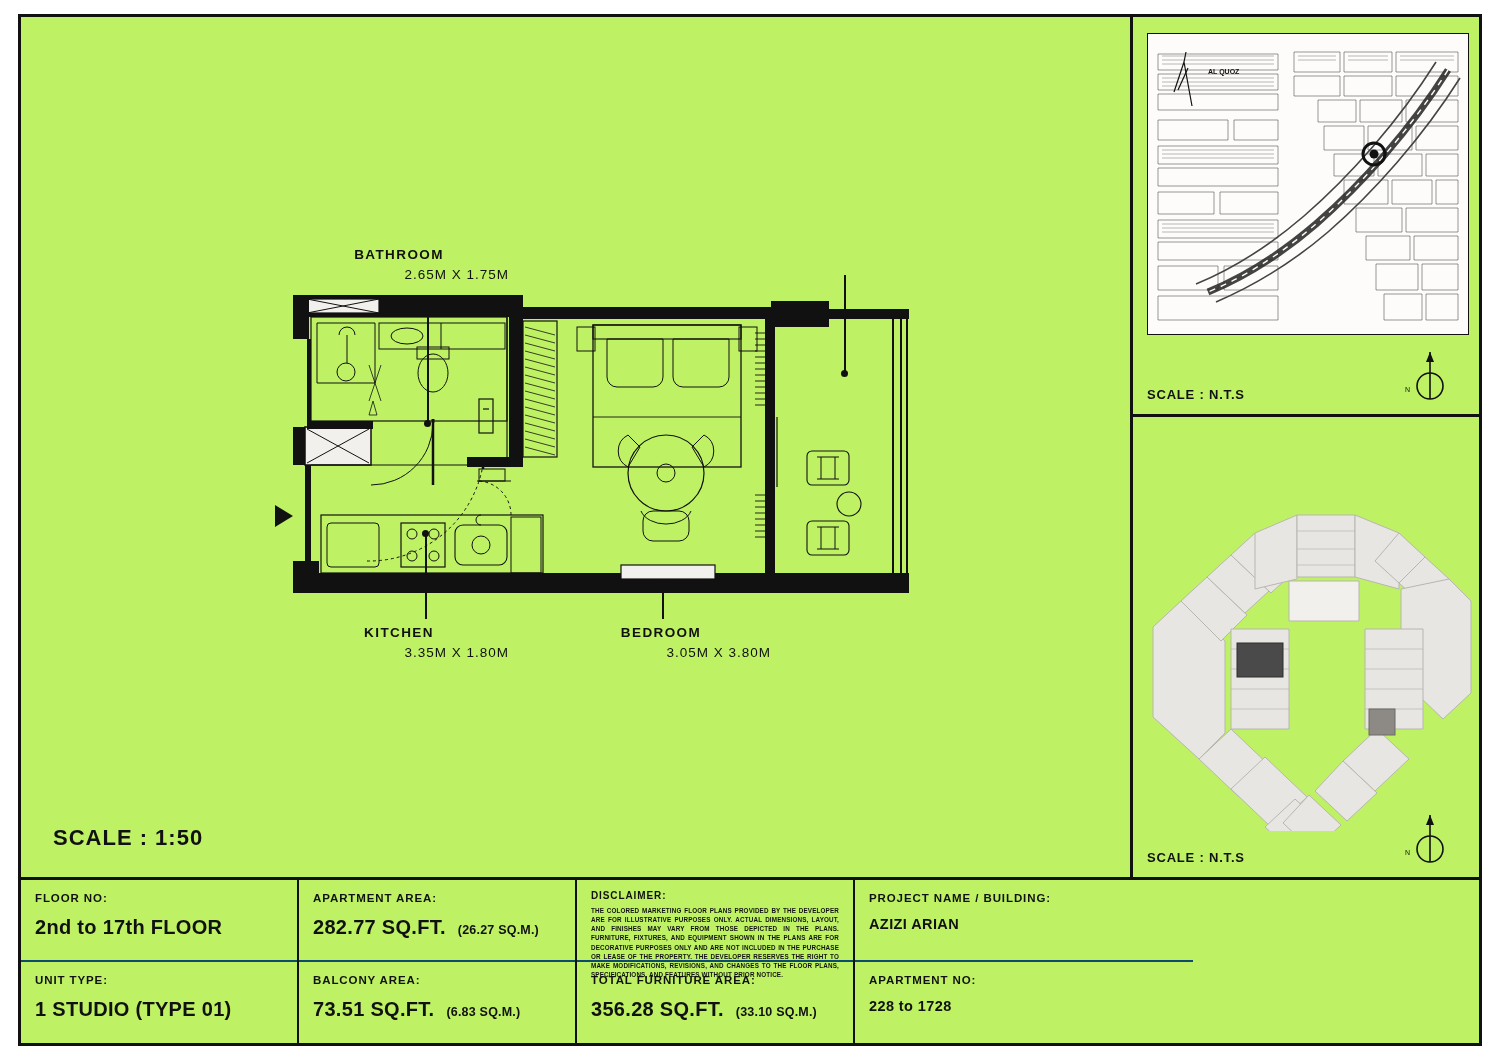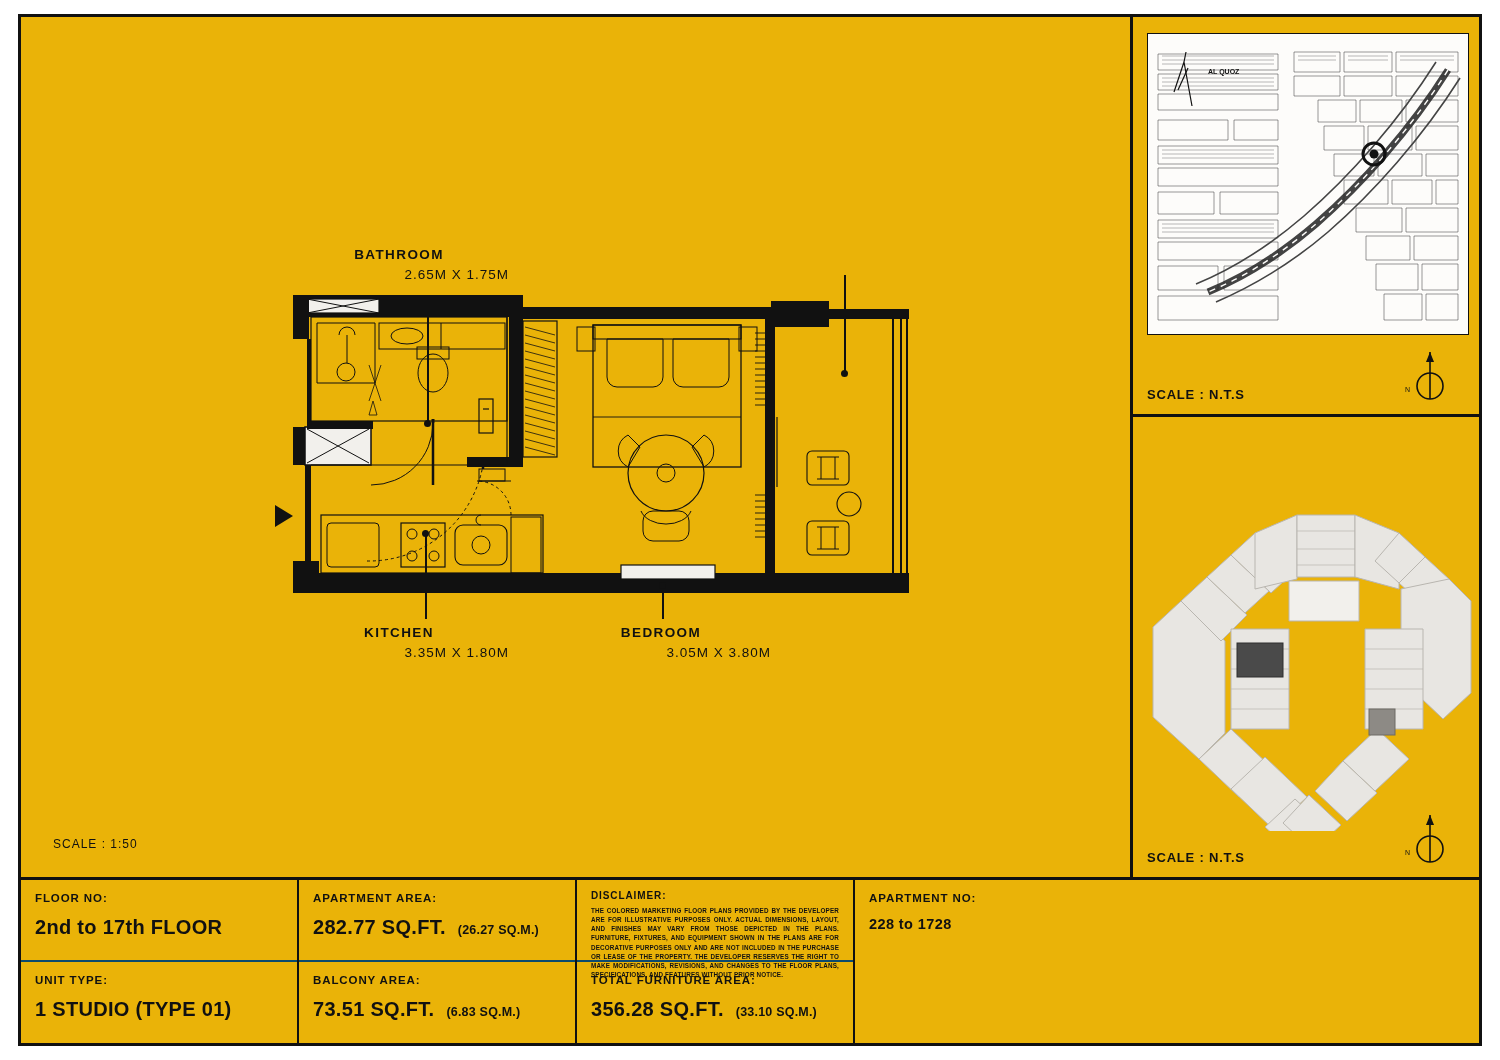--- a/index.html
+++ b/index.html
@@ -13,41 +13,41 @@
     font-family: "Liberation Sans", sans-serif;
     color: #111;
     overflow: hidden;
   }
   .sheet {
     position: absolute;
     left: 18px;
     top: 14px;
     width: 1464px;
     height: 1032px;
-    background: #eab308;
+    background: #bef264;
     border: 3px solid #111;
     box-sizing: border-box;
   }
 
   
   .plan-panel {
     position: absolute;
     left: 0;
     top: 0;
     width: 1112px;
     height: 860px;
     border-right: 3px solid #111;
     box-sizing: border-box;
   }
   .scale-main {
     position: absolute;
     left: 32px;
     bottom: 26px;
-    font-size: 12px;
-    font-weight: normal;
+    font-size: 22px;
+    font-weight: bold;
     letter-spacing: 1px;
   }
 
   
   .room-label {
     position: absolute;
     text-align: center;
     font-size: 13.5px;
     font-weight: bold;
     letter-spacing: 1.4px;
@@ -535,20 +535,24 @@
         <div class="disc-title">DISCLAIMER:</div>
         <div class="disc-body">THE COLORED MARKETING FLOOR PLANS PROVIDED BY THE DEVELOPER ARE FOR ILLUSTRATIVE PURPOSES ONLY. ACTUAL DIMENSIONS, LAYOUT, AND FINISHES MAY VARY FROM THOSE DEPICTED IN THE PLANS. FURNITURE, FIXTURES, AND EQUIPMENT SHOWN IN THE PLANS ARE FOR DECORATIVE PURPOSES ONLY AND ARE NOT INCLUDED IN THE PURCHASE OR LEASE OF THE PROPERTY. THE DEVELOPER RESERVES THE RIGHT TO MAKE MODIFICATIONS, REVISIONS, AND CHANGES TO THE FLOOR PLANS, SPECIFICATIONS, AND FEATURES WITHOUT PRIOR NOTICE.</div>
       </div>
       <div class="tb-cell">
         <div class="tb-key">TOTAL FURNITURE AREA:</div>
         <div class="tb-val"><span>356.28 SQ.FT.</span><span class="sub">(33.10 SQ.M.)</span></div>
       </div>
     </div>
 
     <div class="tb-col col-proj last">
+      <div class="tb-cell top">
+        <div class="tb-key">PROJECT NAME / BUILDING:</div>
+        <div class="tb-val-small">AZIZI ARIAN</div>
+      </div>
       <div class="tb-cell">
         <div class="tb-key">APARTMENT NO:</div>
         <div class="tb-val-small">228 to 1728</div>
       </div>
     </div>
 
   </div>
 
 </div>
 

